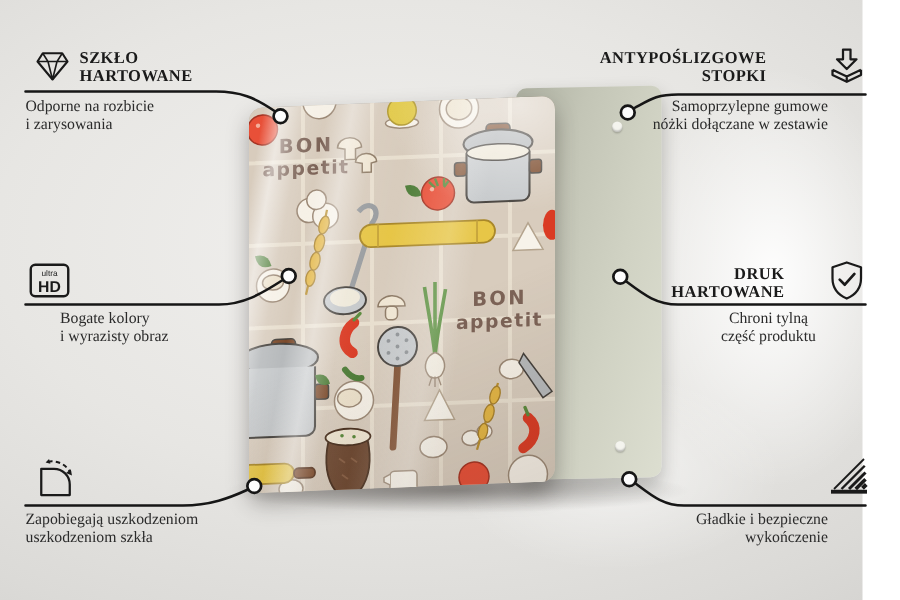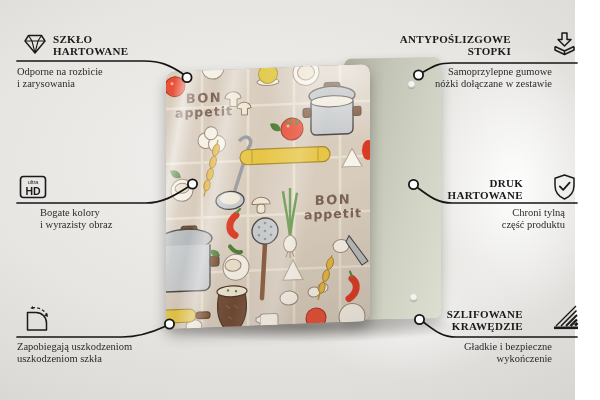--- a/index.html
+++ b/index.html
@@ -261,21 +261,21 @@
   <div class="callout" style="left:551px;top:173px;">
     <svg class="icon" width="27" height="28" viewBox="0 0 27 28">
       <path d="M13.5 2 L23 5.2 V12.5 C23 19 19.2 23.6 13.5 26 C7.8 23.6 4 19 4 12.5 V5.2 Z" fill="none" stroke="#1a1a1a" stroke-width="1.5" stroke-linejoin="round"></path>
       <path d="M8.8 13.4 L12.2 16.8 L18.6 9.6" fill="none" stroke="#1a1a1a" stroke-width="1.8" stroke-linecap="round" stroke-linejoin="round"></path>
     </svg>
   </div>
   <div class="callout title t-right" style="right:52px;top:177px;">
     <div>DRUK</div>
     <div>HARTOWANE</div>
   </div>
-  <div class="callout desc t-right" style="right:10px;top:207px;">
+  <div class="callout desc t-right" style="right:31px;top:207px;text-align:center;">
     <div>Chroni tylną</div>
     <div>część produktu</div>
   </div>
 
   <div class="callout" style="left:24px;top:306px;">
     <svg class="icon" width="26" height="26" viewBox="0 0 26 26">
       <path d="M3.5 24 V6.5 H12 A10.5 10.5 0 0 1 22.5 17 V24 Z" fill="none" stroke="#1a1a1a" stroke-width="1.5" stroke-linejoin="round"></path>
       <path d="M8 1.8 C14 0.6 20 3.6 23 9" fill="none" stroke="#1a1a1a" stroke-width="1.3" stroke-dasharray="3 2.2"></path>
       <path d="M24 11 L23.2 6.9 L20 9.4 Z" fill="#1a1a1a"></path>
       <path d="M8.7 0 L6.4 2.3 L9.6 3.2 Z" fill="#1a1a1a"></path>
@@ -289,22 +289,18 @@
   <div class="callout" style="left:551px;top:304px;">
     <svg class="icon" width="28" height="26" viewBox="0 0 28 26">
       <path d="M25 2 L5 22" stroke="#1a1a1a" stroke-width="1.2"></path>
       <path d="M25.5 6.5 L10 22" stroke="#1a1a1a" stroke-width="1.6"></path>
       <path d="M26 11 L15 22" stroke="#1a1a1a" stroke-width="2"></path>
       <path d="M26 15.5 L19.5 22" stroke="#1a1a1a" stroke-width="2.4"></path>
       <path d="M26.5 19 L24 21.5" stroke="#1a1a1a" stroke-width="2.6"></path>
       <rect x="3" y="22.5" width="24" height="2.6" fill="#1a1a1a"></rect>
     </svg>
   </div>
-  <div class="callout title t-right" style="right:52px;top:308px;">
-    <div>SZLIFOWANE</div>
-    <div>KRAWĘDZIE</div>
-  </div>
   <div class="callout desc t-right" style="right:23px;top:341px;margin-left:48px;">
     <div>Gładkie i bezpieczne</div>
     <div>wykończenie</div>
   </div>
 
 </div>
 
 </body></html>

